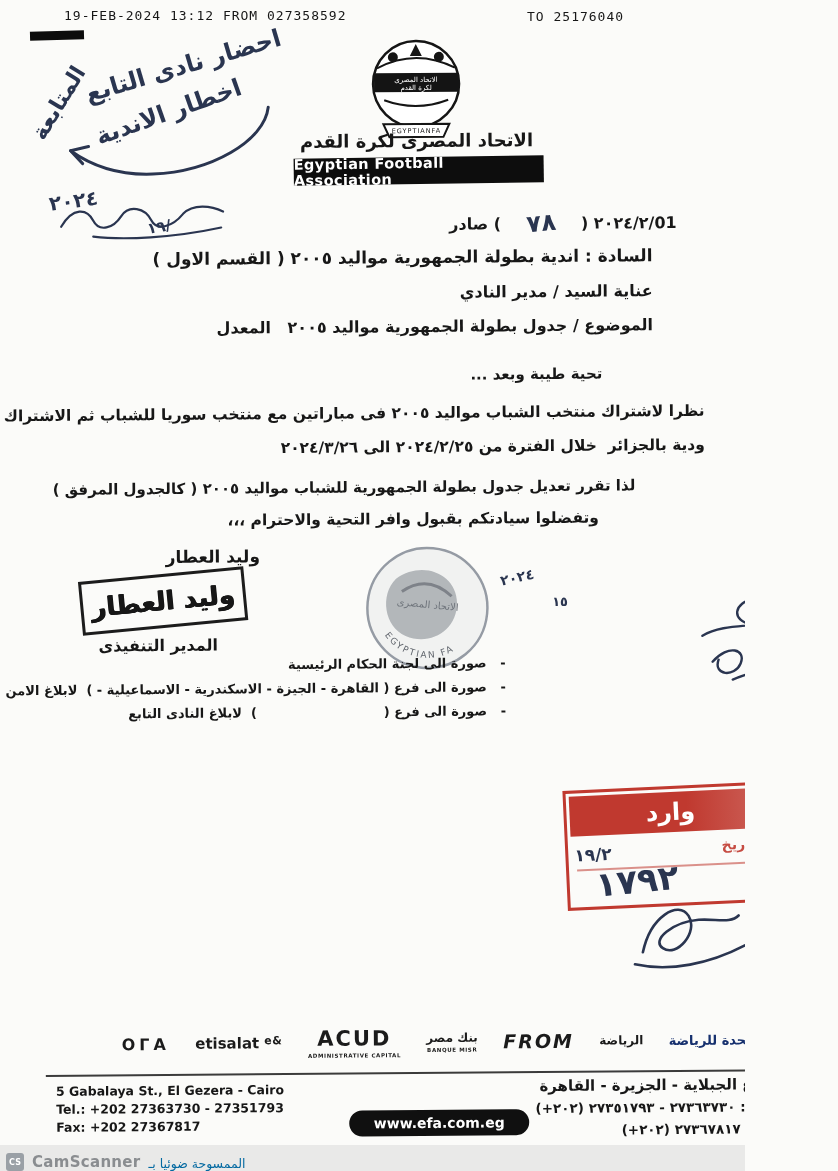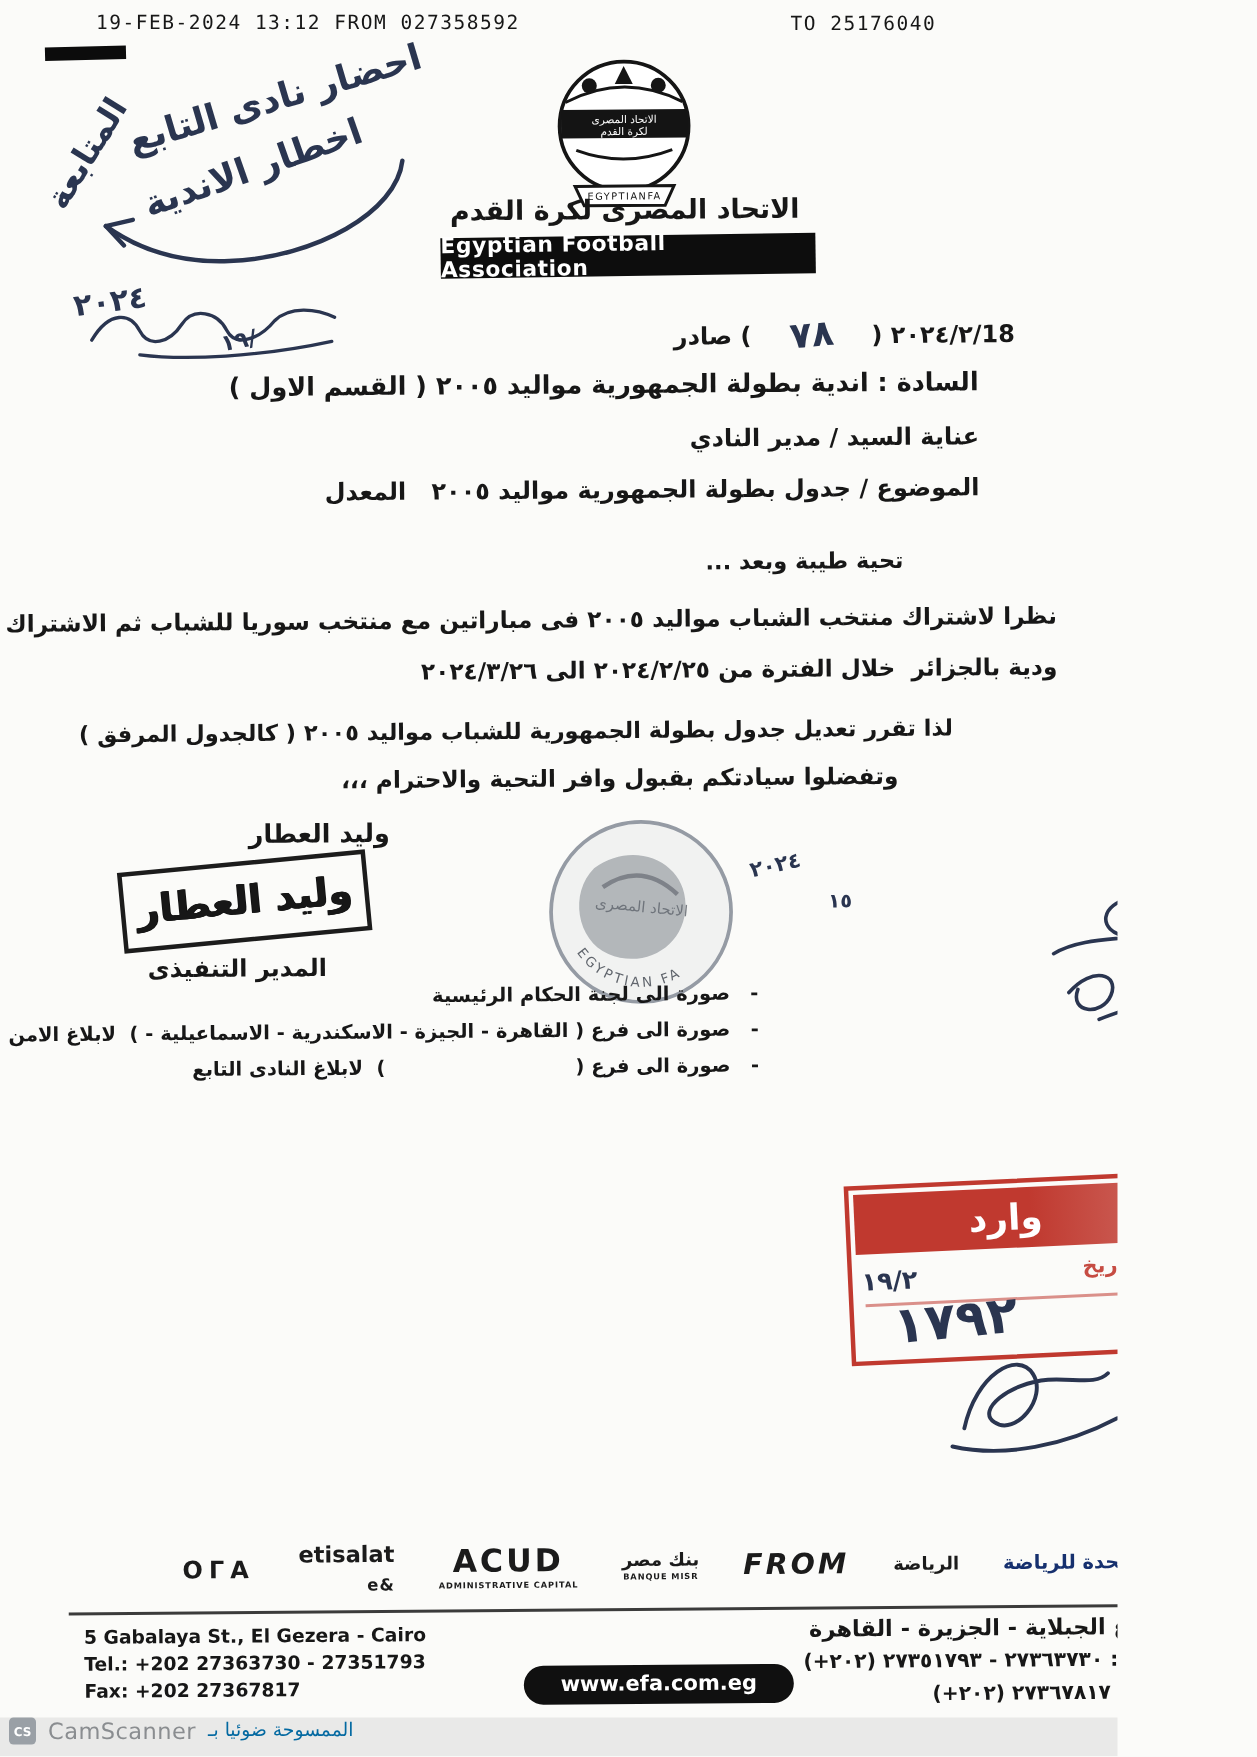--- a/index.html
+++ b/index.html
@@ -70,41 +70,41 @@
   #red-num{position:absolute;left:26px;top:70px;font-size:34px;font-weight:bold;transform:rotate(-3deg)}
   #red-date{position:absolute;left:6px;top:52px;font-size:17px;font-weight:bold}
   #hw-sign-main{left:612px;top:888px}
 
   
   #sponsors{left:118px;top:1026px;width:648px;display:flex;align-items:center;justify-content:space-between}
   .sp{display:flex;flex-direction:column;align-items:center;gap:2px;color:#1b1b1b;text-align:center}
   .sp .main{font-weight:bold}
   .sp .sub{font-size:5.5px;letter-spacing:.6px;font-weight:bold}
   #sp-ofa .main{font-size:16px;letter-spacing:4px}
-  #sp-etisalat{flex-direction:column;align-items:flex-end;gap:5px}
+  #sp-etisalat{flex-direction:row;align-items:flex-start;gap:5px}
   #sp-etisalat .main{font-size:15px}
   #sp-etisalat .sub{font-size:11px}
   #sp-acud .main{font-size:21px;letter-spacing:2px}
   #sp-banque .main{font-size:12px}
   #sp-puma .main{font-size:19px;font-style:italic;letter-spacing:2px}
   #sp-ministry .main{font-size:12px}
   #sp-united .main{font-size:13px;color:#16306e}
 
   
   #footer-rule{left:42px;top:1072px;width:756px;height:2px;background:#3b3b3b}
   #addr-en{left:52px;top:1080px;font-size:12.5px;font-weight:bold;line-height:18px}
   #website{left:345px;top:1110px;width:180px;height:26px;background:#101010;color:#fff;border-radius:13px;display:flex;align-items:center;justify-content:center;font-size:14px;font-weight:bold}
   #addr-ar{right:46px;top:1076px;text-align:right;font-weight:bold}
   #addr-ar .l1{font-size:15px;line-height:22px}
   #addr-ar .l2,#addr-ar .l3{font-size:13.5px;line-height:22px}
 
   
-  #scan-bar{left:0;bottom:0;width:838px;height:26px;background:#e9e9e8;display:flex;align-items:flex-start;gap:8px;padding-left:6px}
+  #scan-bar{left:0;bottom:0;width:838px;height:26px;background:#e9e9e8;display:flex;align-items:flex-end;gap:8px;padding-left:6px}
   #cs-icon{width:18px;height:18px;background:#9aa0a6;color:#fff;border-radius:3px;display:flex;align-items:center;justify-content:center;font-size:8px;font-weight:bold}
-  #cs-brand{color:#8a8d90;font-weight:normal;font-size:15px;letter-spacing:.3px}
+  #cs-brand{color:#8a8d90;font-weight:bold;font-size:15px;letter-spacing:.3px}
   #cs-caption{color:#0369a1;font-size:12.5px}
 </style>
 </head>
 <body>
 
 <div id="page">
 
   <div class="abs mono" id="fax-from">19-FEB-2024  13:12  FROM  027358592</div>
   <div class="abs mono" id="fax-to">TO  25176040</div>
   <div class="abs mono" id="fax-page">P.01/04</div>
@@ -141,21 +141,21 @@
       <text x="65" y="97" text-anchor="middle" font-size="6.5" letter-spacing="1" fill="#151515">EGYPTIANFA</text>
     </svg>
     <div class="abs ar nw" id="org-ar">الاتحاد المصرى لكرة القدم</div>
     <div class="abs" id="org-en">
         <span>Egyptian Football Association</span>
       </div>
 
     <div class="abs nw" id="issued">
       <span>صادر (</span>
       <span class="hw hw-num">٧٨</span>
-      <span>) ٢٠٢٤/٢/18</span>
+      <span>) ٢٠٢٤/٢/01</span>
     </div>
     <div class="abs ar nw" id="addressee">السادة : اندية بطولة الجمهورية مواليد ٢٠٠٥ ( القسم الاول )</div>
     <div class="abs ar nw" id="attention">عناية السيد / مدير النادي</div>
     <div class="abs ar nw pre" id="subject">الموضوع / جدول بطولة الجمهورية مواليد ٢٠٠٥   المعدل</div>
     <div class="abs ar nw" id="greeting">تحية طيبة وبعد ...</div>
     <div class="abs ar nw" id="body1">نظرا لاشتراك منتخب الشباب مواليد ٢٠٠٥ فى مباراتين مع منتخب سوريا للشباب ثم الاشتراك ببطولة</div>
     <div class="abs ar nw pre" id="body2">ودية بالجزائر  خلال الفترة من ٢٠٢٤/٢/٢٥ الى ٢٠٢٤/٣/٢٦</div>
     <div class="abs ar nw" id="decision">لذا تقرر تعديل جدول بطولة الجمهورية للشباب مواليد ٢٠٠٥ ( كالجدول المرفق )</div>
     <div class="abs ar nw" id="closing">وتفضلوا سيادتكم بقبول وافر التحية والاحترام ،،،</div>
 

